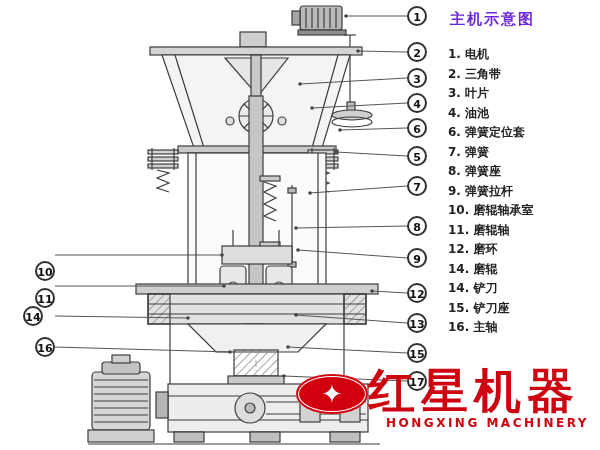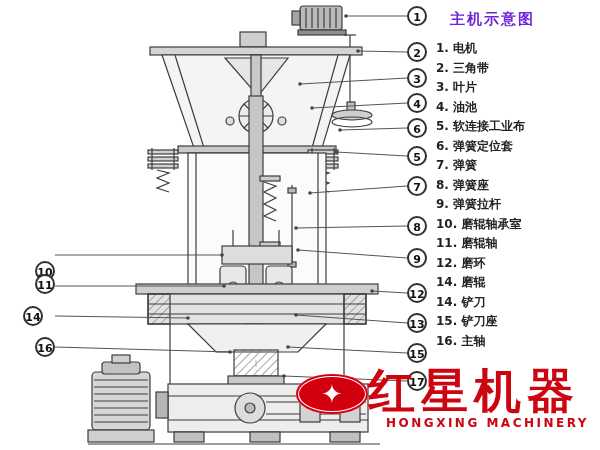--- a/index.html
+++ b/index.html
@@ -12,21 +12,21 @@
     position:absolute;width:20px;height:20px;border-radius:50%;
     border:2px solid #2f2f2f;background:#fff;color:#111;
     font-size:11px;font-weight:bold;line-height:20px;text-align:center;
     transform:translate(-50%,-50%);box-sizing:border-box;z-index:3;
   }
   .legend{position:absolute;left:430px;top:6px;width:170px;z-index:2;}
   .legend-title{
     margin:4px 0 10px 20px;font-size:15px;font-weight:bold;color:#6d28d9;
     letter-spacing:2px;
   }
-  .legend-list{list-style:none;margin:4px;padding:0 0 0 2px;}
+  .legend-list{list-style:none;margin:16px;padding:0 0 0 2px;}
   .legend-list li{
     font-size:12px;font-weight:bold;color:#222;line-height:19.5px;
     white-space:nowrap;
   }
   .watermark{position:absolute;left:292px;top:364px;width:308px;height:82px;z-index:5;}
   .logo{
     position:absolute;left:4px;top:10px;width:72px;height:40px;
     background:#d2000f;border-radius:50%;
     display:flex;align-items:center;justify-content:center;
     box-shadow:inset 0 0 0 2px #d2000f, inset 0 0 0 3px #ffffff;
@@ -219,32 +219,31 @@
   <div class="balloon" style="left:417px;top:128px">6</div>
   <div class="balloon" style="left:417px;top:156px">5</div>
   <div class="balloon" style="left:417px;top:186px">7</div>
   <div class="balloon" style="left:417px;top:226px">8</div>
   <div class="balloon" style="left:417px;top:258px">9</div>
   <div class="balloon" style="left:417px;top:293px">12</div>
   <div class="balloon" style="left:417px;top:323px">13</div>
   <div class="balloon" style="left:417px;top:353px">15</div>
   <div class="balloon" style="left:417px;top:381px">17</div>
   <div class="balloon" style="left:45px;top:271px">10</div>
-  <div class="balloon" style="left:45px;top:284px">11</div>
+  <div class="balloon" style="left:45px;top:298px">11</div>
   <div class="balloon" style="left:33px;top:316px">14</div>
   <div class="balloon" style="left:45px;top:347px">16</div>
 
   <aside class="legend">
     <h1 class="legend-title">主机示意图</h1>
     <ul class="legend-list">
       <li>1. 电机</li>
       <li>2. 三角带</li>
       <li>3. 叶片</li>
       <li>4. 油池</li>
-      <li>5. 软连接工业布</li>
       <li>6. 弹簧定位套</li>
       <li>7. 弹簧</li>
       <li>8. 弹簧座</li>
       <li>9. 弹簧拉杆</li>
       <li>10. 磨辊轴承室</li>
       <li>11. 磨辊轴</li>
       <li>12. 磨环</li>
       <li>14. 磨辊</li>
       <li>14. 铲刀</li>
       <li>15. 铲刀座</li>

